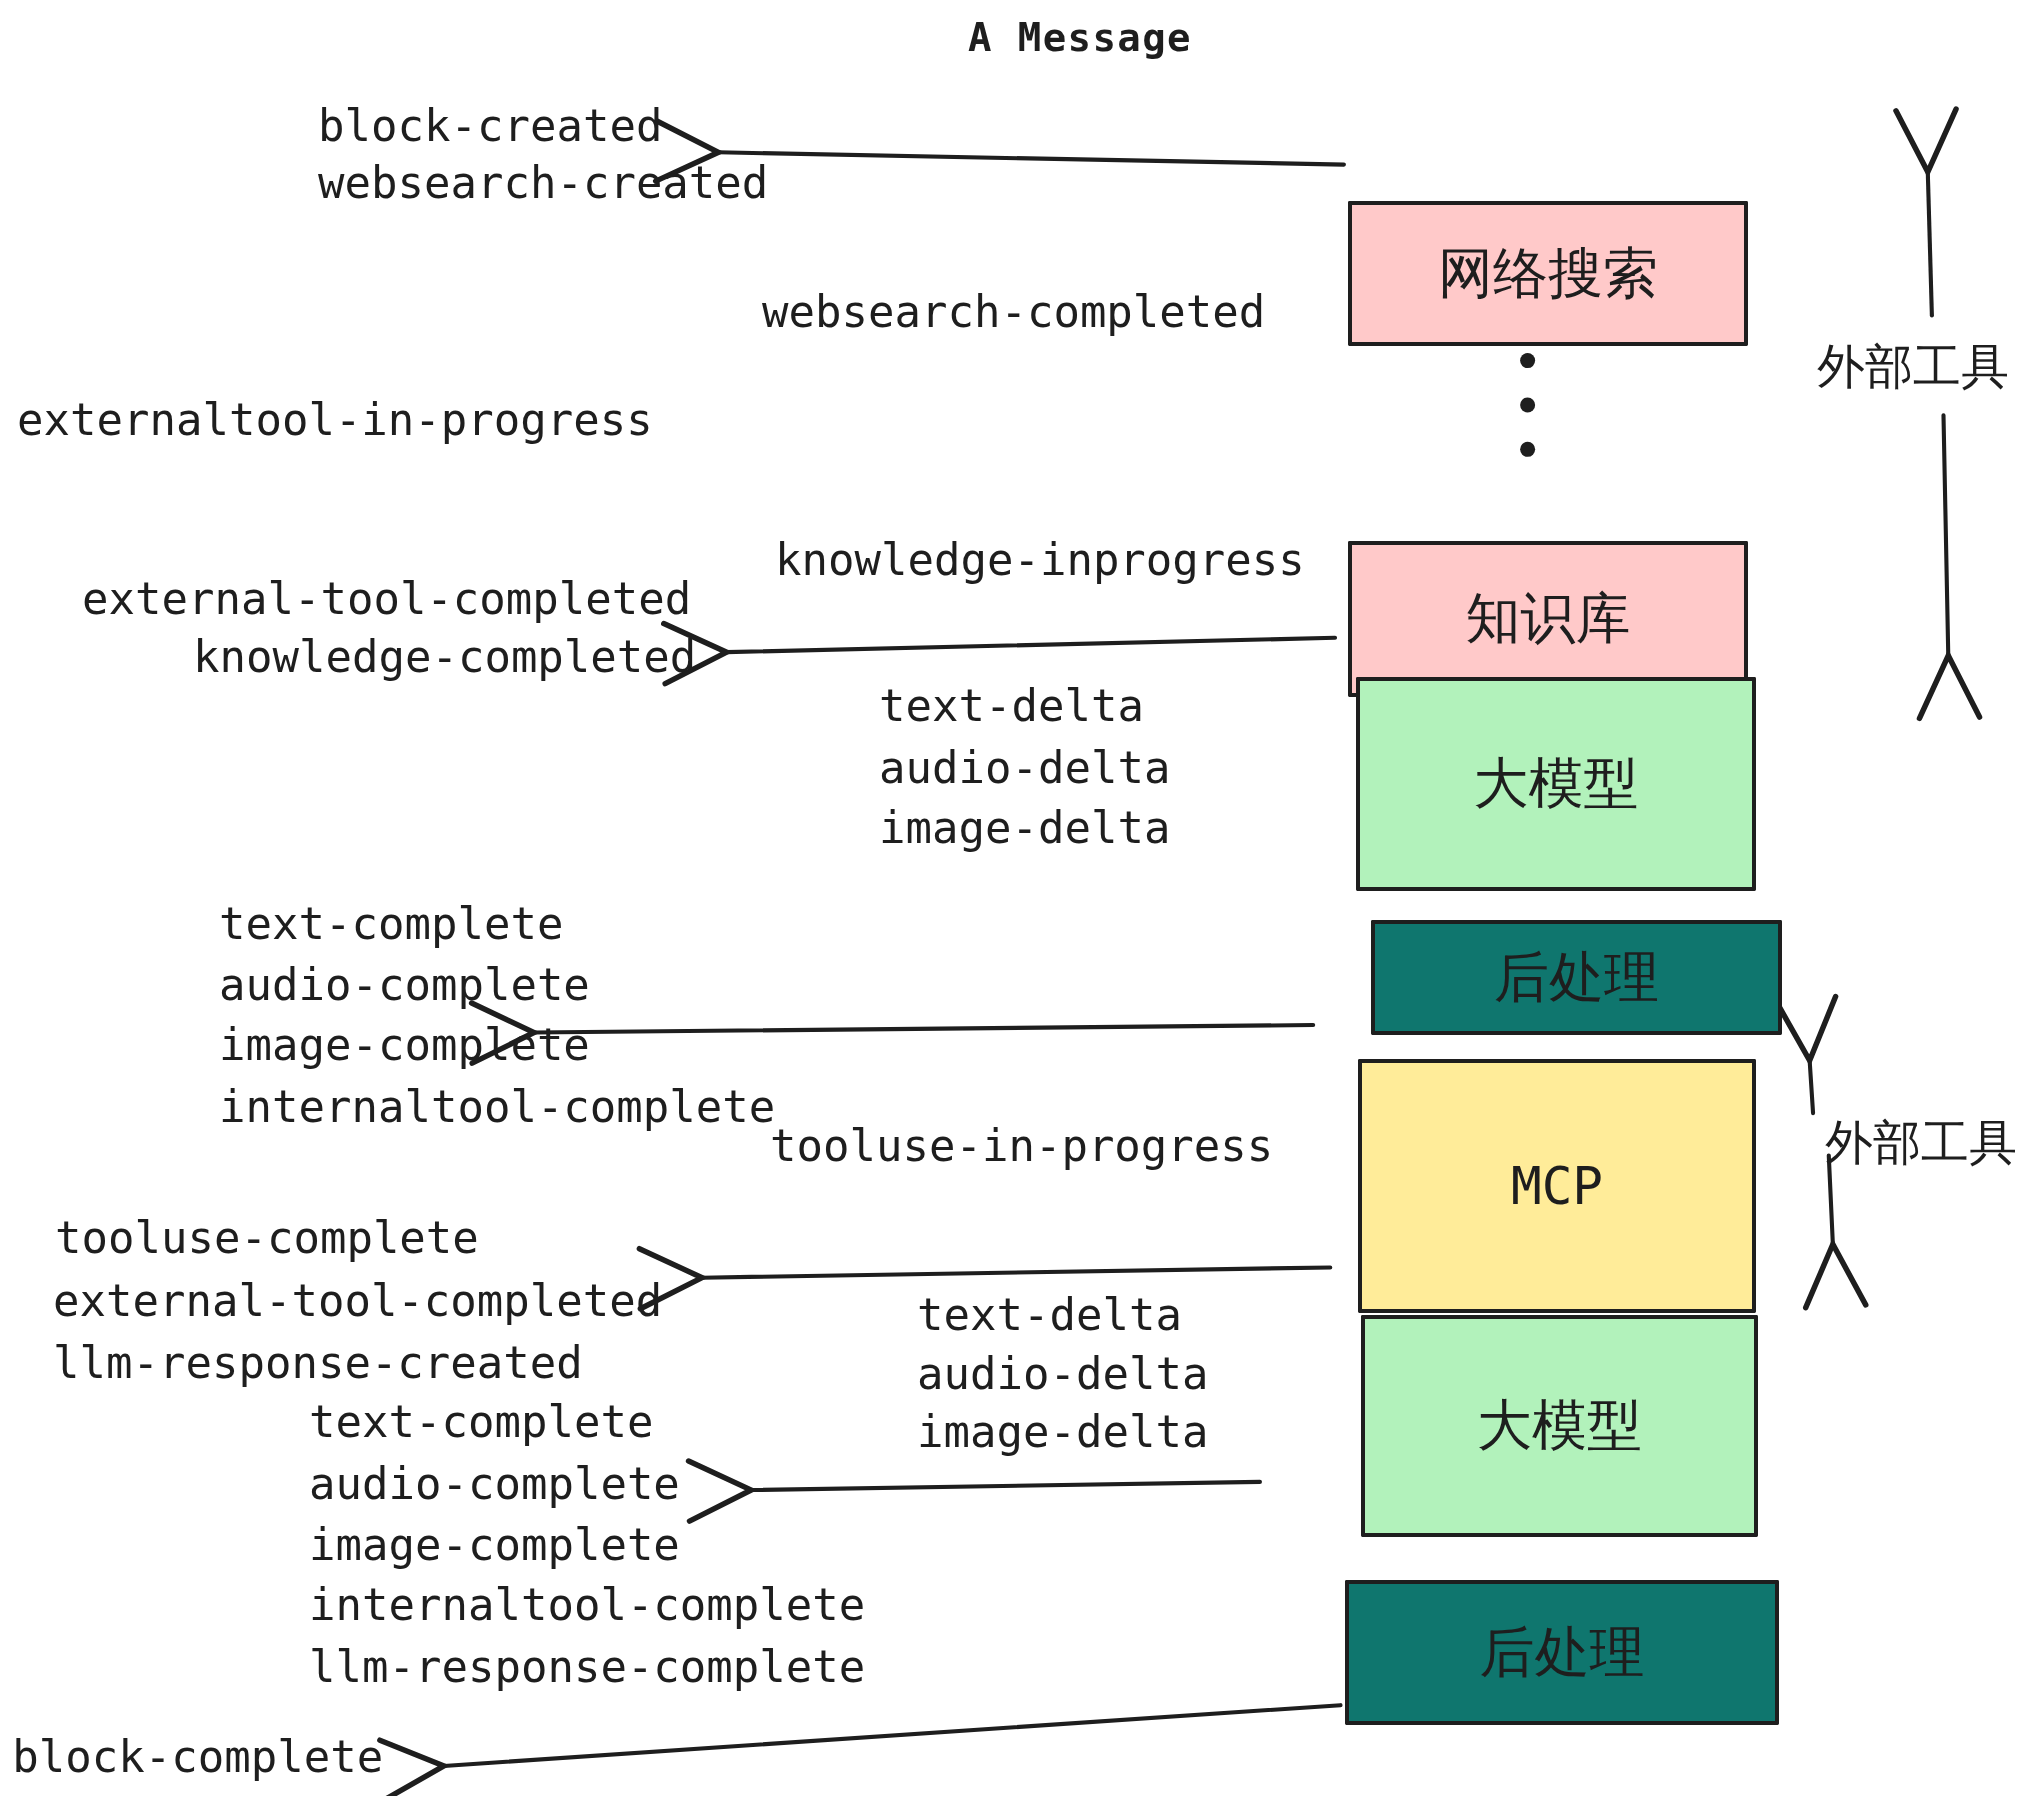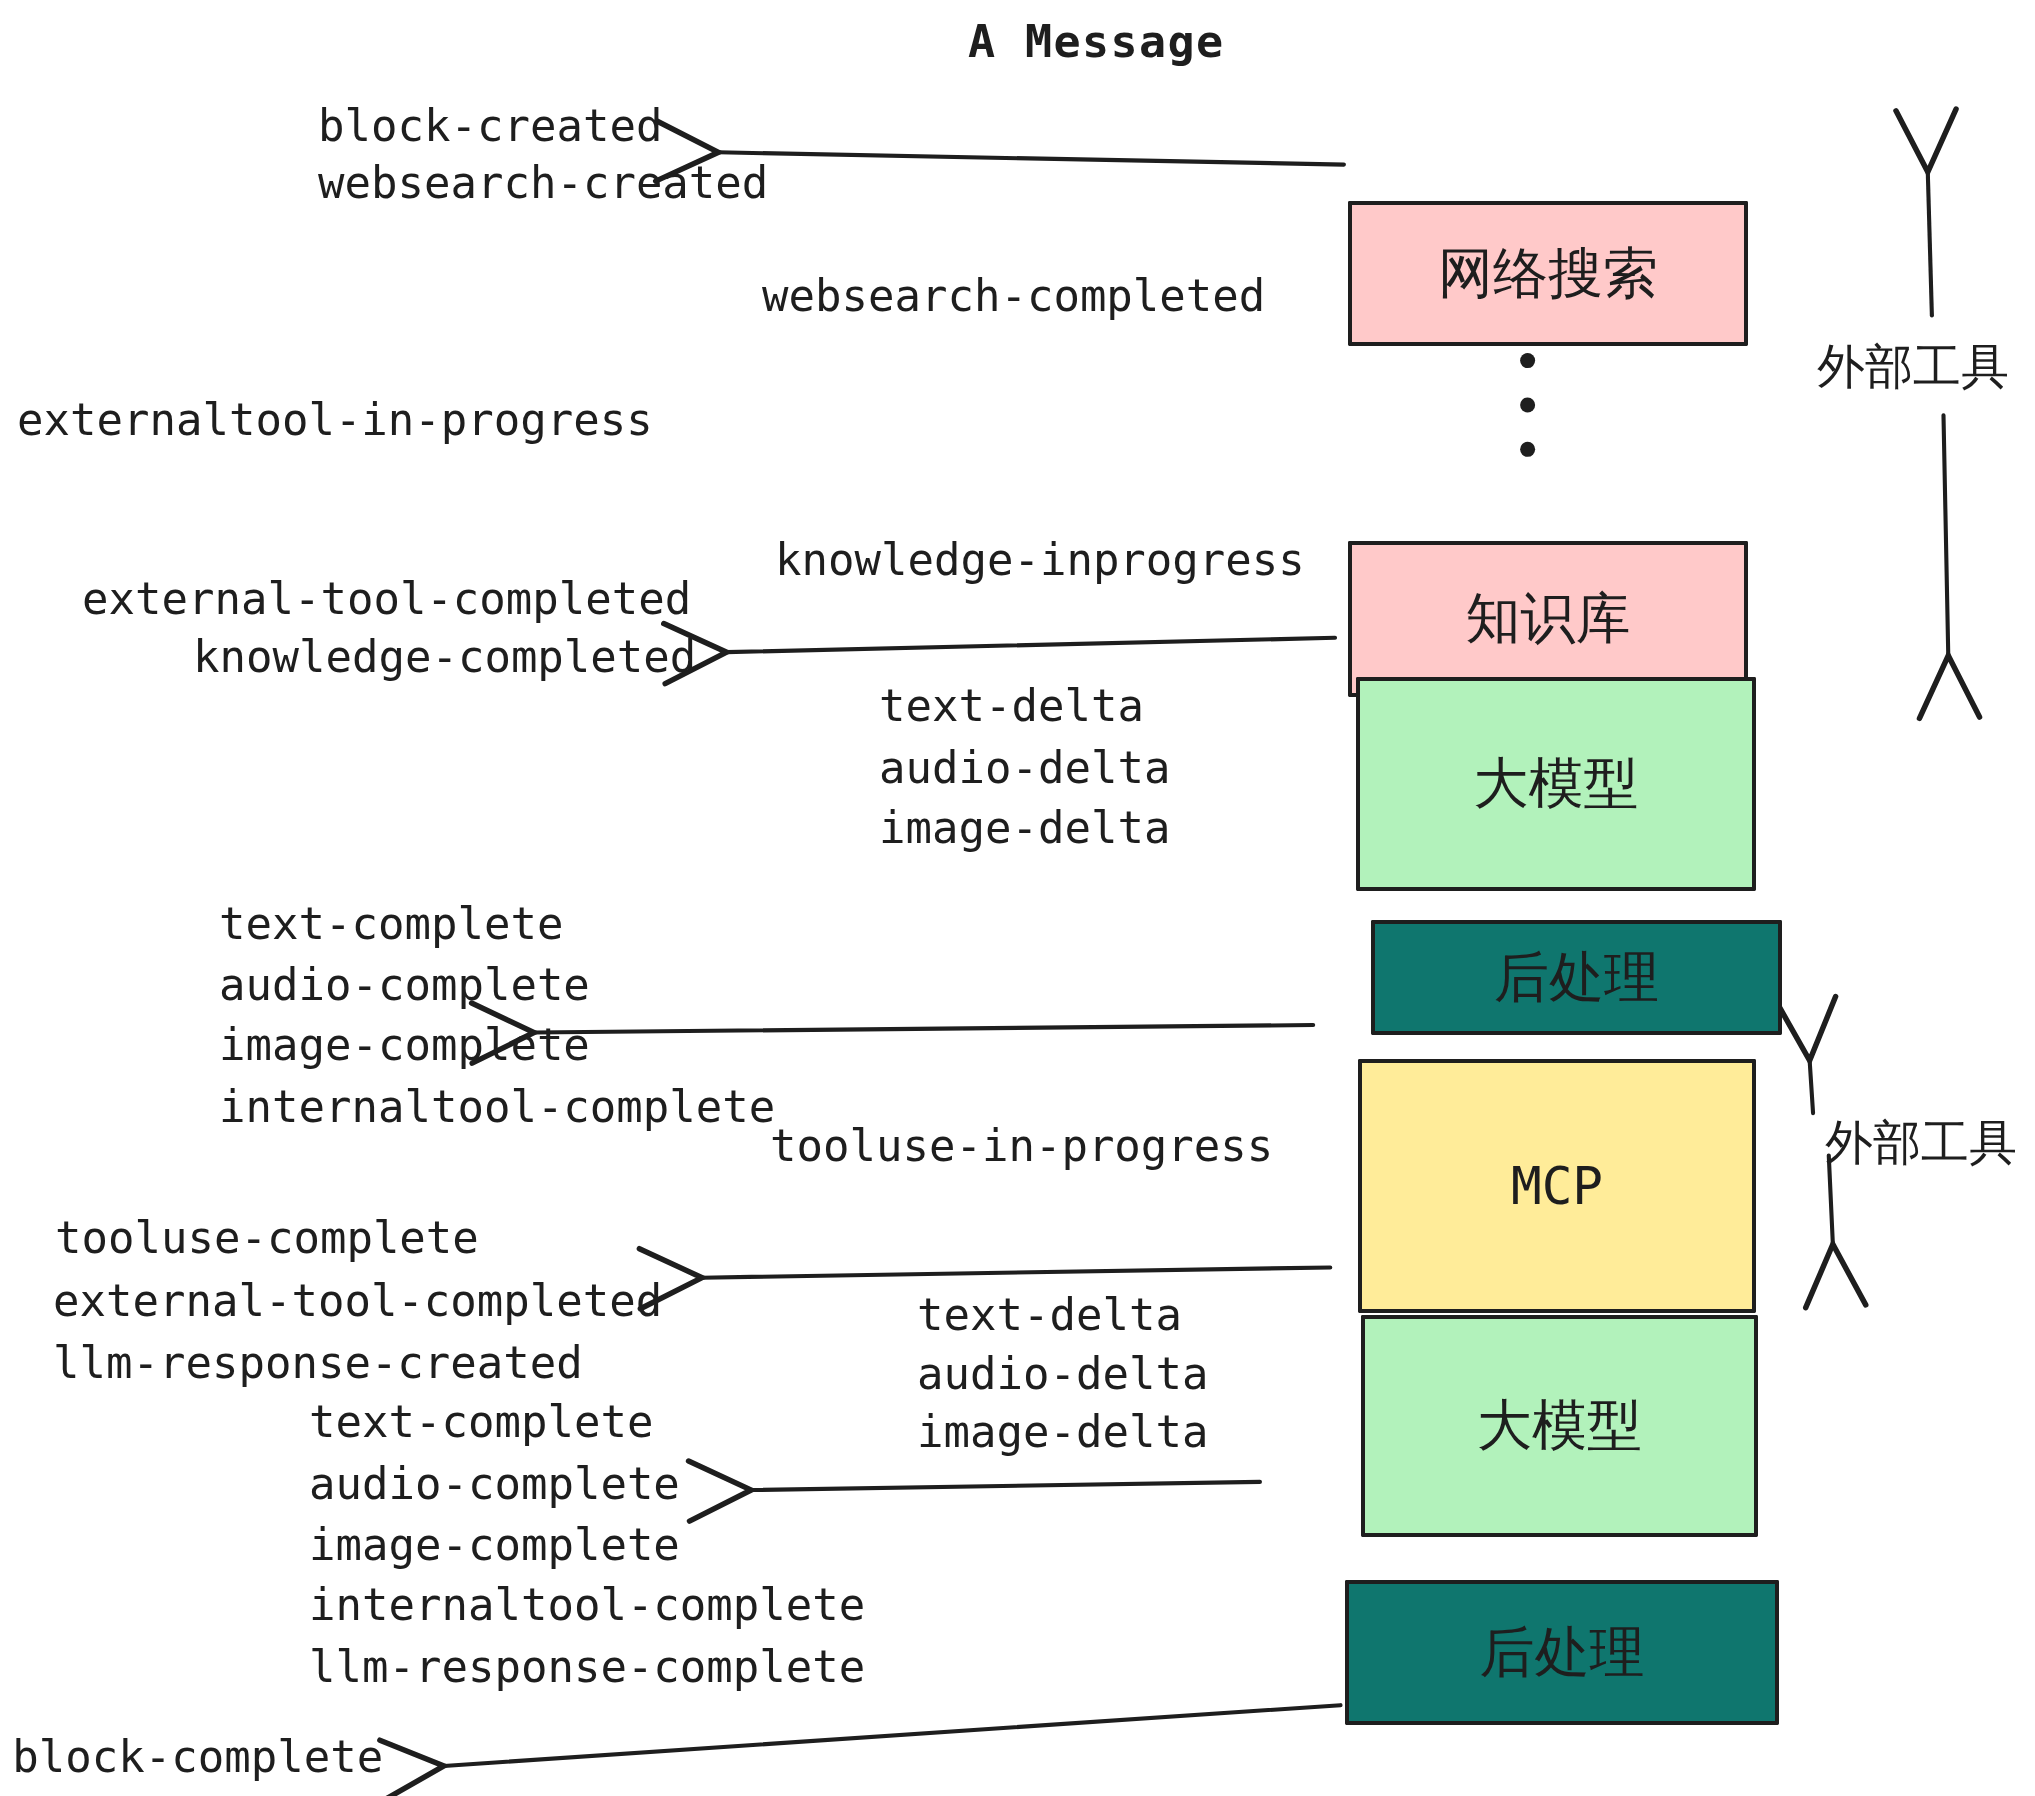--- a/index.html
+++ b/index.html
@@ -7,21 +7,21 @@
     position: relative;
     width: 2035px;
     height: 1796px;
     background: #ffffff;
     overflow: hidden;
     font-family: "DejaVu Sans Mono", monospace;
     color: #1e1e1e;
   }
   .title {
     position: absolute;
-    font-size: 45px;
+    font-size: 39px;
     font-weight: 600;
     letter-spacing: 1.4px;
     white-space: nowrap;
   }
   .evt {
     position: absolute;
     font-size: 44px;
     font-weight: 500;
     line-height: 1;
     white-space: nowrap;
@@ -104,21 +104,21 @@
 
   <div class="box green" style="left:1361px; top:1287px; width:397px; height:222px;">大模型</div>
 
   <div class="box white" style="left:1345px; top:1552px; width:434px; height:145px;">后处理</div>
 
   <div class="side-label" style="left:1817px; top:335px;">外部工具</div>
   <div class="side-label" style="left:1825px; top:1111px;">外部工具</div>
 
   <div class="evt" style="left:318px; top:104px;">block-created</div>
   <div class="evt" style="left:318px; top:161px;">websearch-created</div>
-  <div class="evt" style="left:762px; top:274px;">websearch-completed</div>
+  <div class="evt" style="left:762px; top:290px;">websearch-completed</div>
   <div class="evt" style="left:17px; top:398px;">externaltool-in-progress</div>
   <div class="evt" style="left:775px; top:538px;">knowledge-inprogress</div>
   <div class="evt" style="left:82px; top:577px;">external-tool-completed</div>
   <div class="evt" style="left:193px; top:635px;">knowledge-completed</div>
 
   <div class="evt" style="left:879px; top:684px;">text-delta</div>
   <div class="evt" style="left:879px; top:746px;">audio-delta</div>
   <div class="evt" style="left:879px; top:806px;">image-delta</div>
 
   <div class="evt" style="left:219px; top:902px;">text-complete</div>

